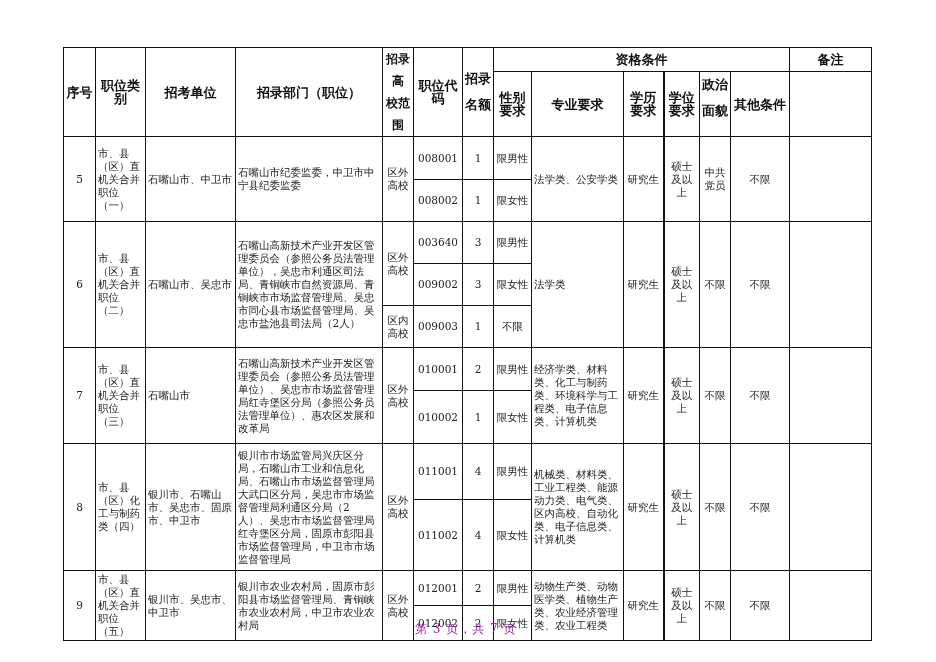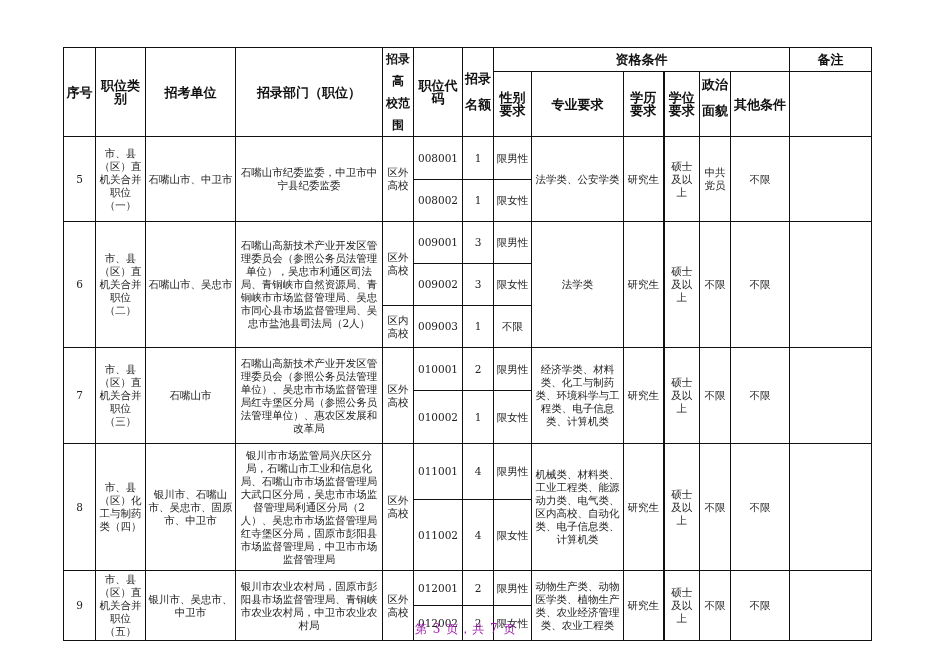--- a/index.html
+++ b/index.html
@@ -5,21 +5,21 @@
   html, body { margin:0; padding:0; background:#ffffff; }
   body { width:936px; height:662px; position:relative; overflow:hidden;
          font-family:"DejaVu Serif","Liberation Serif",serif; color:#222; }
   table.sheet { position:absolute; left:63px; top:47px; border-collapse:collapse;
                 table-layout:fixed; font-size:10.5px; line-height:13px; }
   table.sheet td { border:1px solid #111; padding:0 2px; vertical-align:middle; overflow:hidden; }
   .hd { font-family:"DejaVu Sans","Liberation Sans",sans-serif; font-weight:bold; font-size:13px;
         text-align:center; color:#111; }
   .hd.small { font-size:12px; line-height:22px;margin-left:31px; }
   .c { text-align:center; }
-  .l { text-align:center; }
+  .l { text-align:left; }
   .thick-l { border-left:2.5px solid #111 !important; }
   .pol { line-height:26px; vertical-align:top !important; padding-top:0; }
   .footer { position:absolute; left:415px; top:621px; font-size:12px; letter-spacing:1px; color:#a21caf; }
 </style>
 </head>
 <body>
 
 <table class="sheet">
   <colgroup>
     <col style="width:32px">
@@ -80,21 +80,21 @@
     <td class="c">1</td>
     <td class="c">限女性</td>
   </tr>
 
   <tr style="height:42px">
     <td class="c" rowspan="3">6</td>
     <td class="l" rowspan="3">市、县（区）直机关合并职位（二）</td>
     <td class="l" rowspan="3">石嘴山市、吴忠市</td>
     <td class="l" rowspan="3">石嘴山高新技术产业开发区管理委员会（参照公务员法管理单位），吴忠市利通区司法局、青铜峡市自然资源局、青铜峡市市场监督管理局、吴忠市同心县市场监督管理局、吴忠市盐池县司法局（2人）</td>
     <td class="c" rowspan="2">区外高校</td>
-    <td class="c">009001</td>
+    <td class="c">003640</td>
     <td class="c">3</td>
     <td class="c">限男性</td>
     <td class="l" rowspan="3">法学类</td>
     <td class="c" rowspan="3">研究生</td>
     <td class="c thick-l" rowspan="3">硕士及以上</td>
     <td class="c" rowspan="3">不限</td>
     <td class="c" rowspan="3">不限</td>
     <td rowspan="3"></td>
   </tr>
   <tr style="height:42px">

